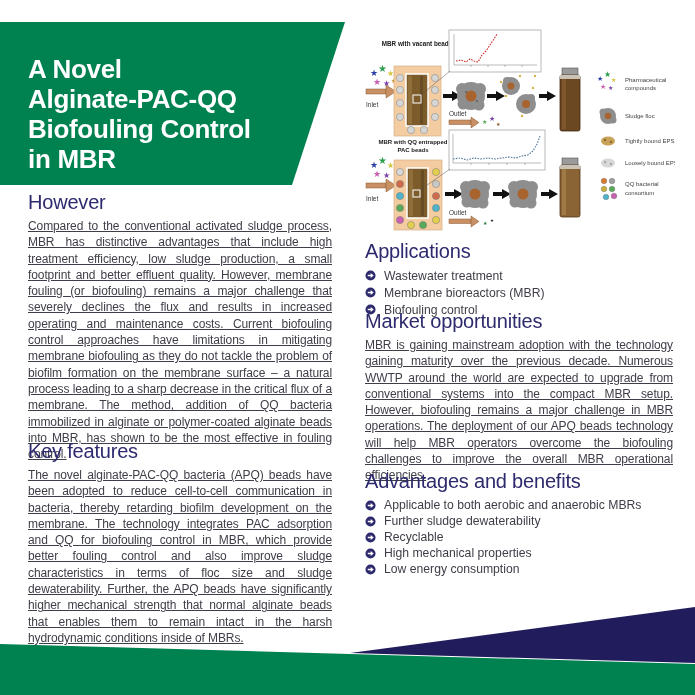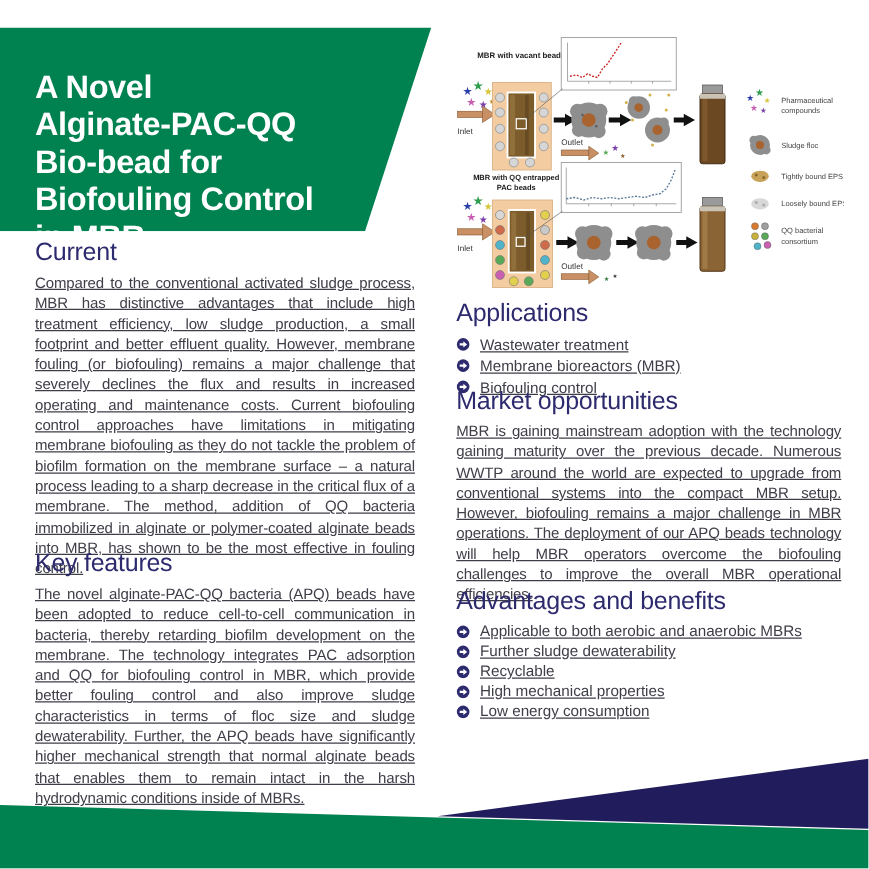--- a/index.html
+++ b/index.html
@@ -9,46 +9,45 @@
   .header-svg{position:absolute;left:0;top:22px;}
   .title{position:absolute;left:28px;top:30px;width:300px;color:#ffffff;
          font-size:26px;font-weight:bold;line-height:30px;letter-spacing:-0.3px;margin-top:24px;}
   
   .col-left{position:absolute;left:28px;width:304px;}
   .col-right{position:absolute;left:365px;width:308px;}
   h2.sec{margin:0;color:#2d2a6e;font-size:20px;font-weight:normal;letter-spacing:-0.2px;}
   p.body{margin:4px 0 0 0;color:#3e3e48;font-size:12px;line-height:16.3px;
          text-align:justify;letter-spacing:-0.1px;text-decoration:underline;}
   .list{margin-top:4px;}
-  .li{display:flex;align-items:center;color:#3e3e48;font-size:12.2px;height:17px;text-decoration:underline;}
+  .li{display:flex;align-items:center;color:#3e3e48;font-size:12.2px;height:17px;}
   .li svg{margin-right:8px;flex:0 0 auto;}
   
   .figure{position:absolute;left:363px;top:26px;width:312px;height:216px;}
   .fig-label{font-weight:bold;fill:#1a1a1a;}
   
   .footer-svg{position:absolute;left:0;top:575px;}
 </style>
 </head>
 <body>
 
 <div class="page">
 
   <svg class="header-svg" width="345" height="163">
     <polygon points="0,0 345,0 292,163 0,163" fill="#008150"></polygon>
   </svg>
   <div class="title">
     <div>A Novel</div>
     <div>Alginate-PAC-QQ</div>
-    <div>Bio-bead for</div>
     <div>Biofouling Control</div>
     <div>in MBR</div>
   </div>
 
   <div class="col-left" style="top:191px">
-    <h2 class="sec">Current</h2>
+    <h2 class="sec">However</h2>
     <p class="body">Compared to the conventional activated sludge process, MBR has distinctive advantages that include high treatment efficiency, low sludge production, a small footprint and better effluent quality. However, membrane fouling (or biofouling) remains a major challenge that severely declines the flux and results in increased operating and maintenance costs. Current biofouling control approaches have limitations in mitigating membrane biofouling as they do not tackle the problem of biofilm formation on the membrane surface – a natural process leading to a sharp decrease in the critical flux of a membrane. The method, addition of QQ bacteria immobilized in alginate or polymer-coated alginate beads into MBR, has shown to be the most effective in fouling control.</p>
   </div>
   <div class="col-left" style="top:440px">
     <h2 class="sec">Key features</h2>
     <p class="body">The novel alginate-PAC-QQ bacteria (APQ) beads have been adopted to reduce cell-to-cell communication in bacteria, thereby retarding biofilm development on the membrane. The technology integrates PAC adsorption and QQ for biofouling control in MBR, which provide better fouling control and also improve sludge characteristics in terms of floc size and sludge dewaterability. Further, the APQ beads have significantly higher mechanical strength that normal alginate beads that enables them to remain intact in the harsh hydrodynamic conditions inside of MBRs.</p>
   </div>
 
   <svg class="figure" viewBox="0 0 312 216">
 
     <g>

